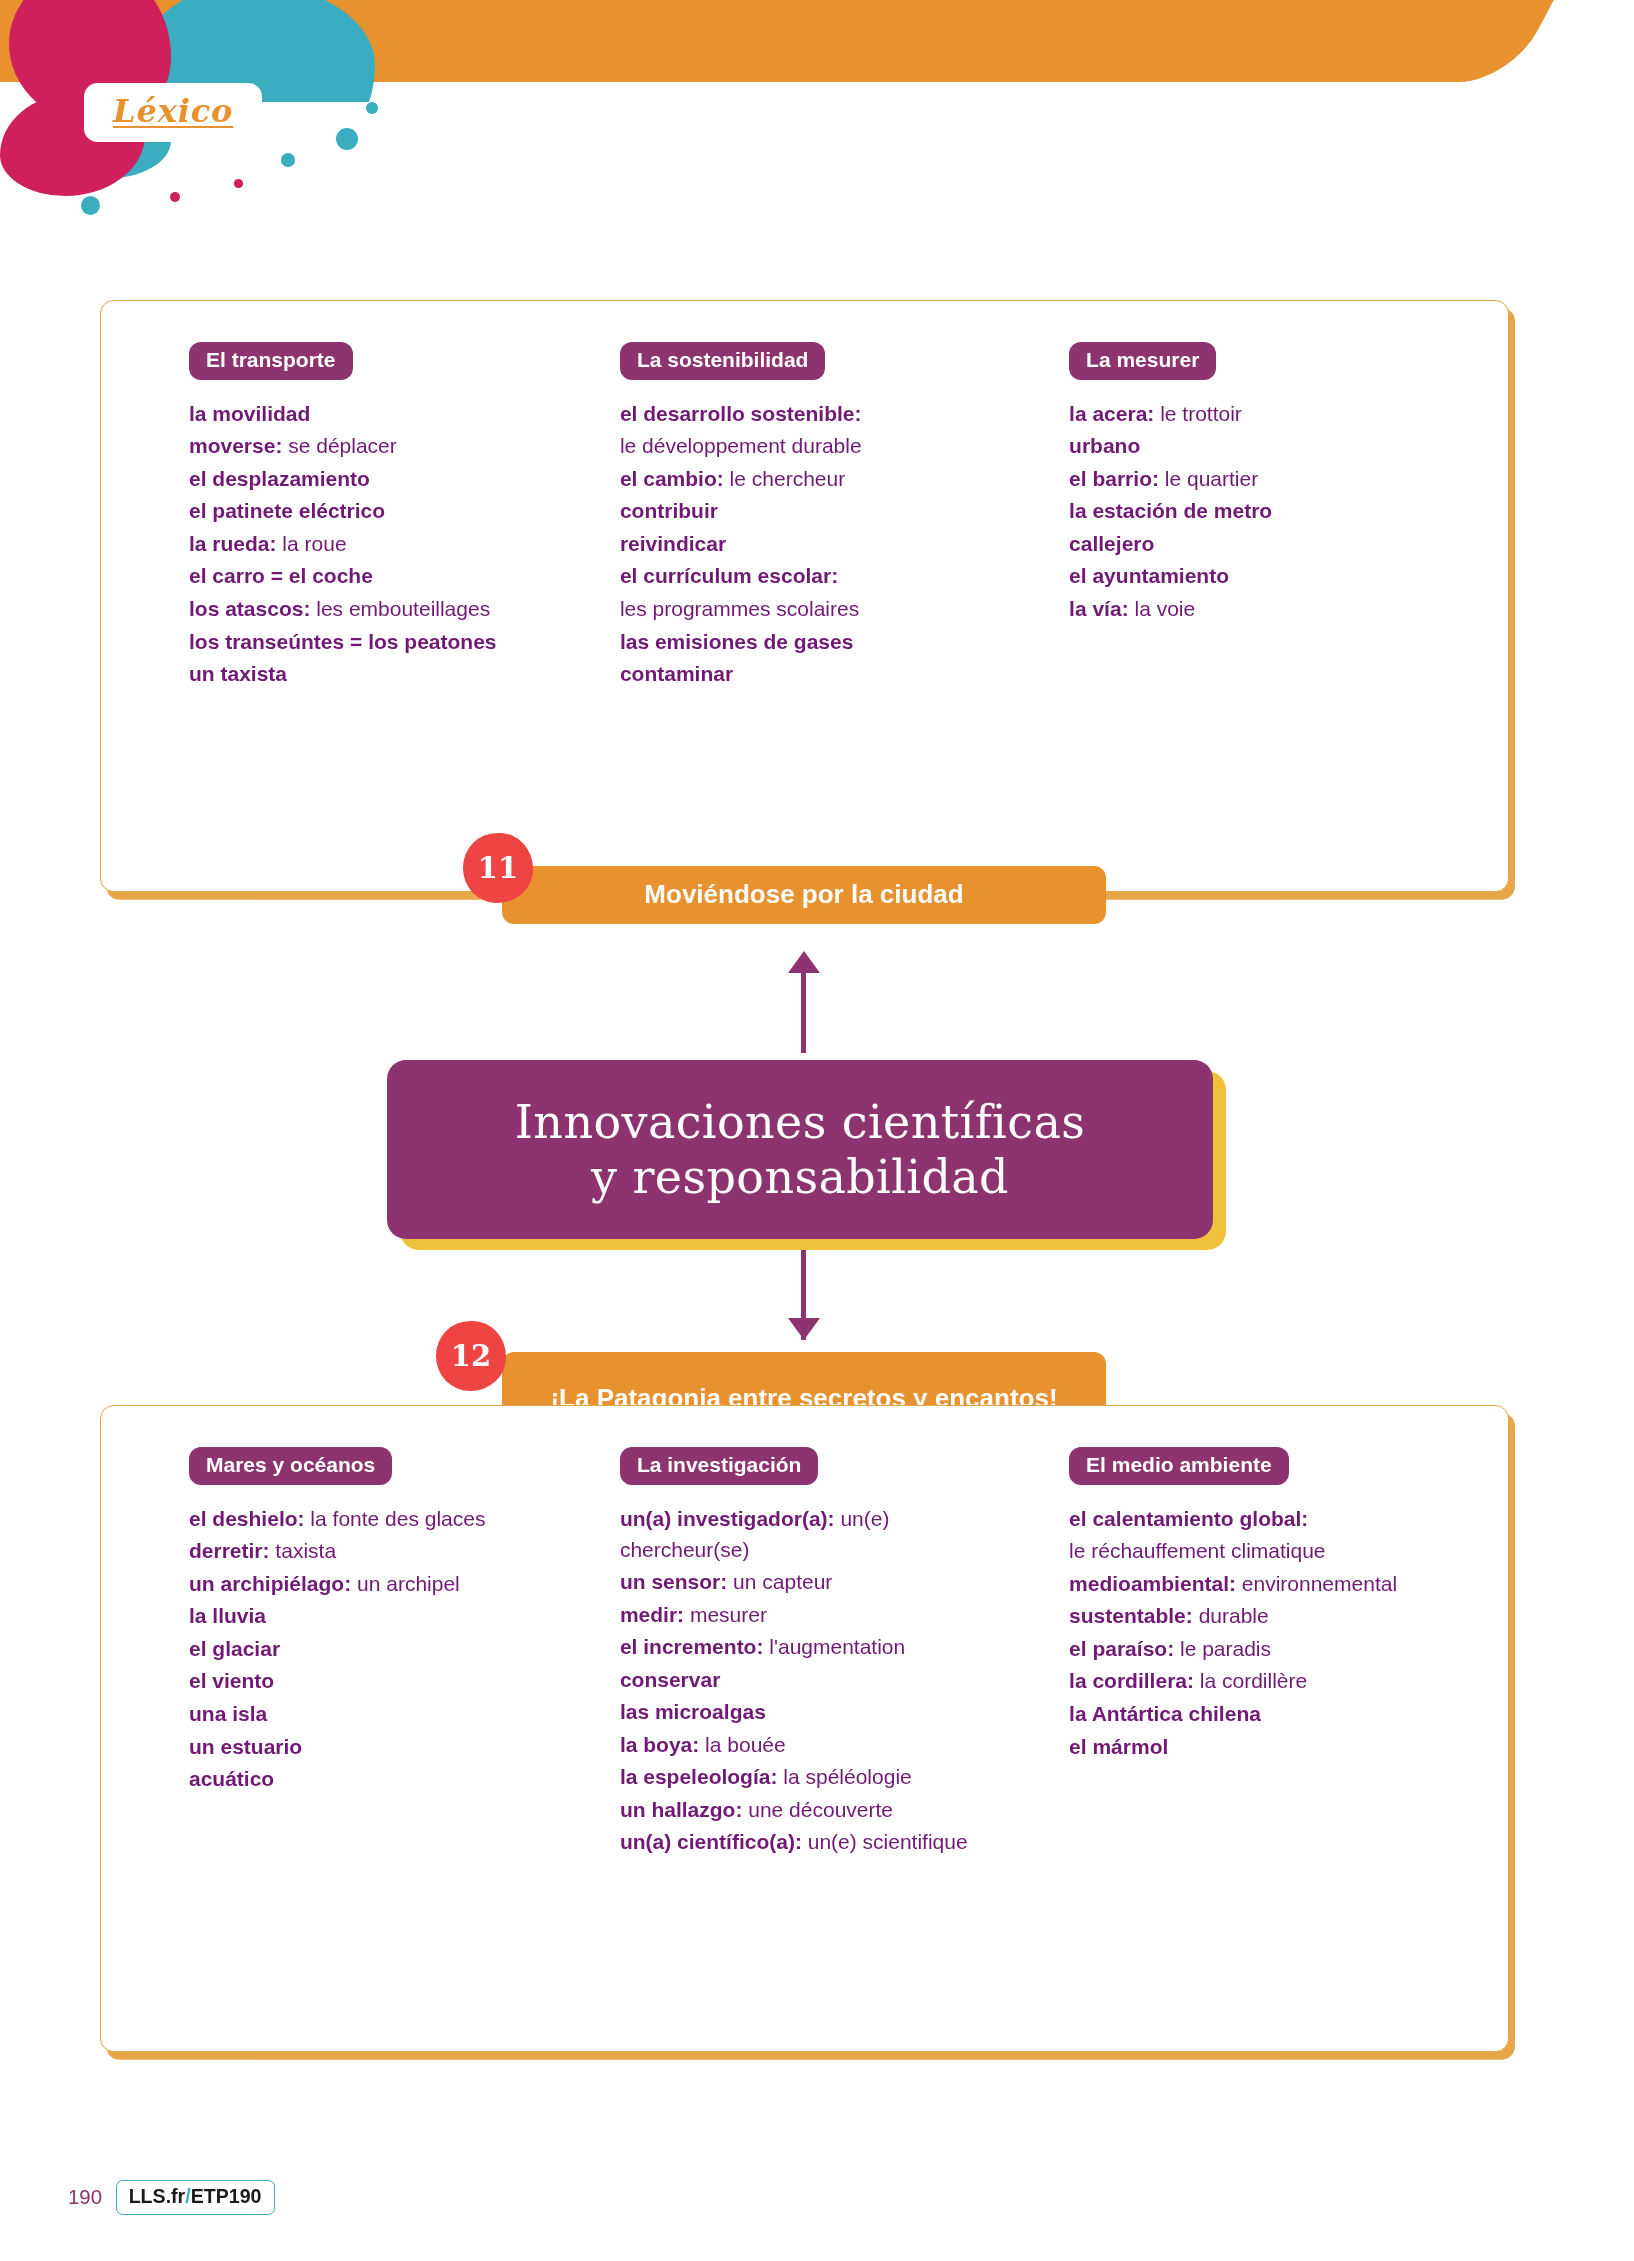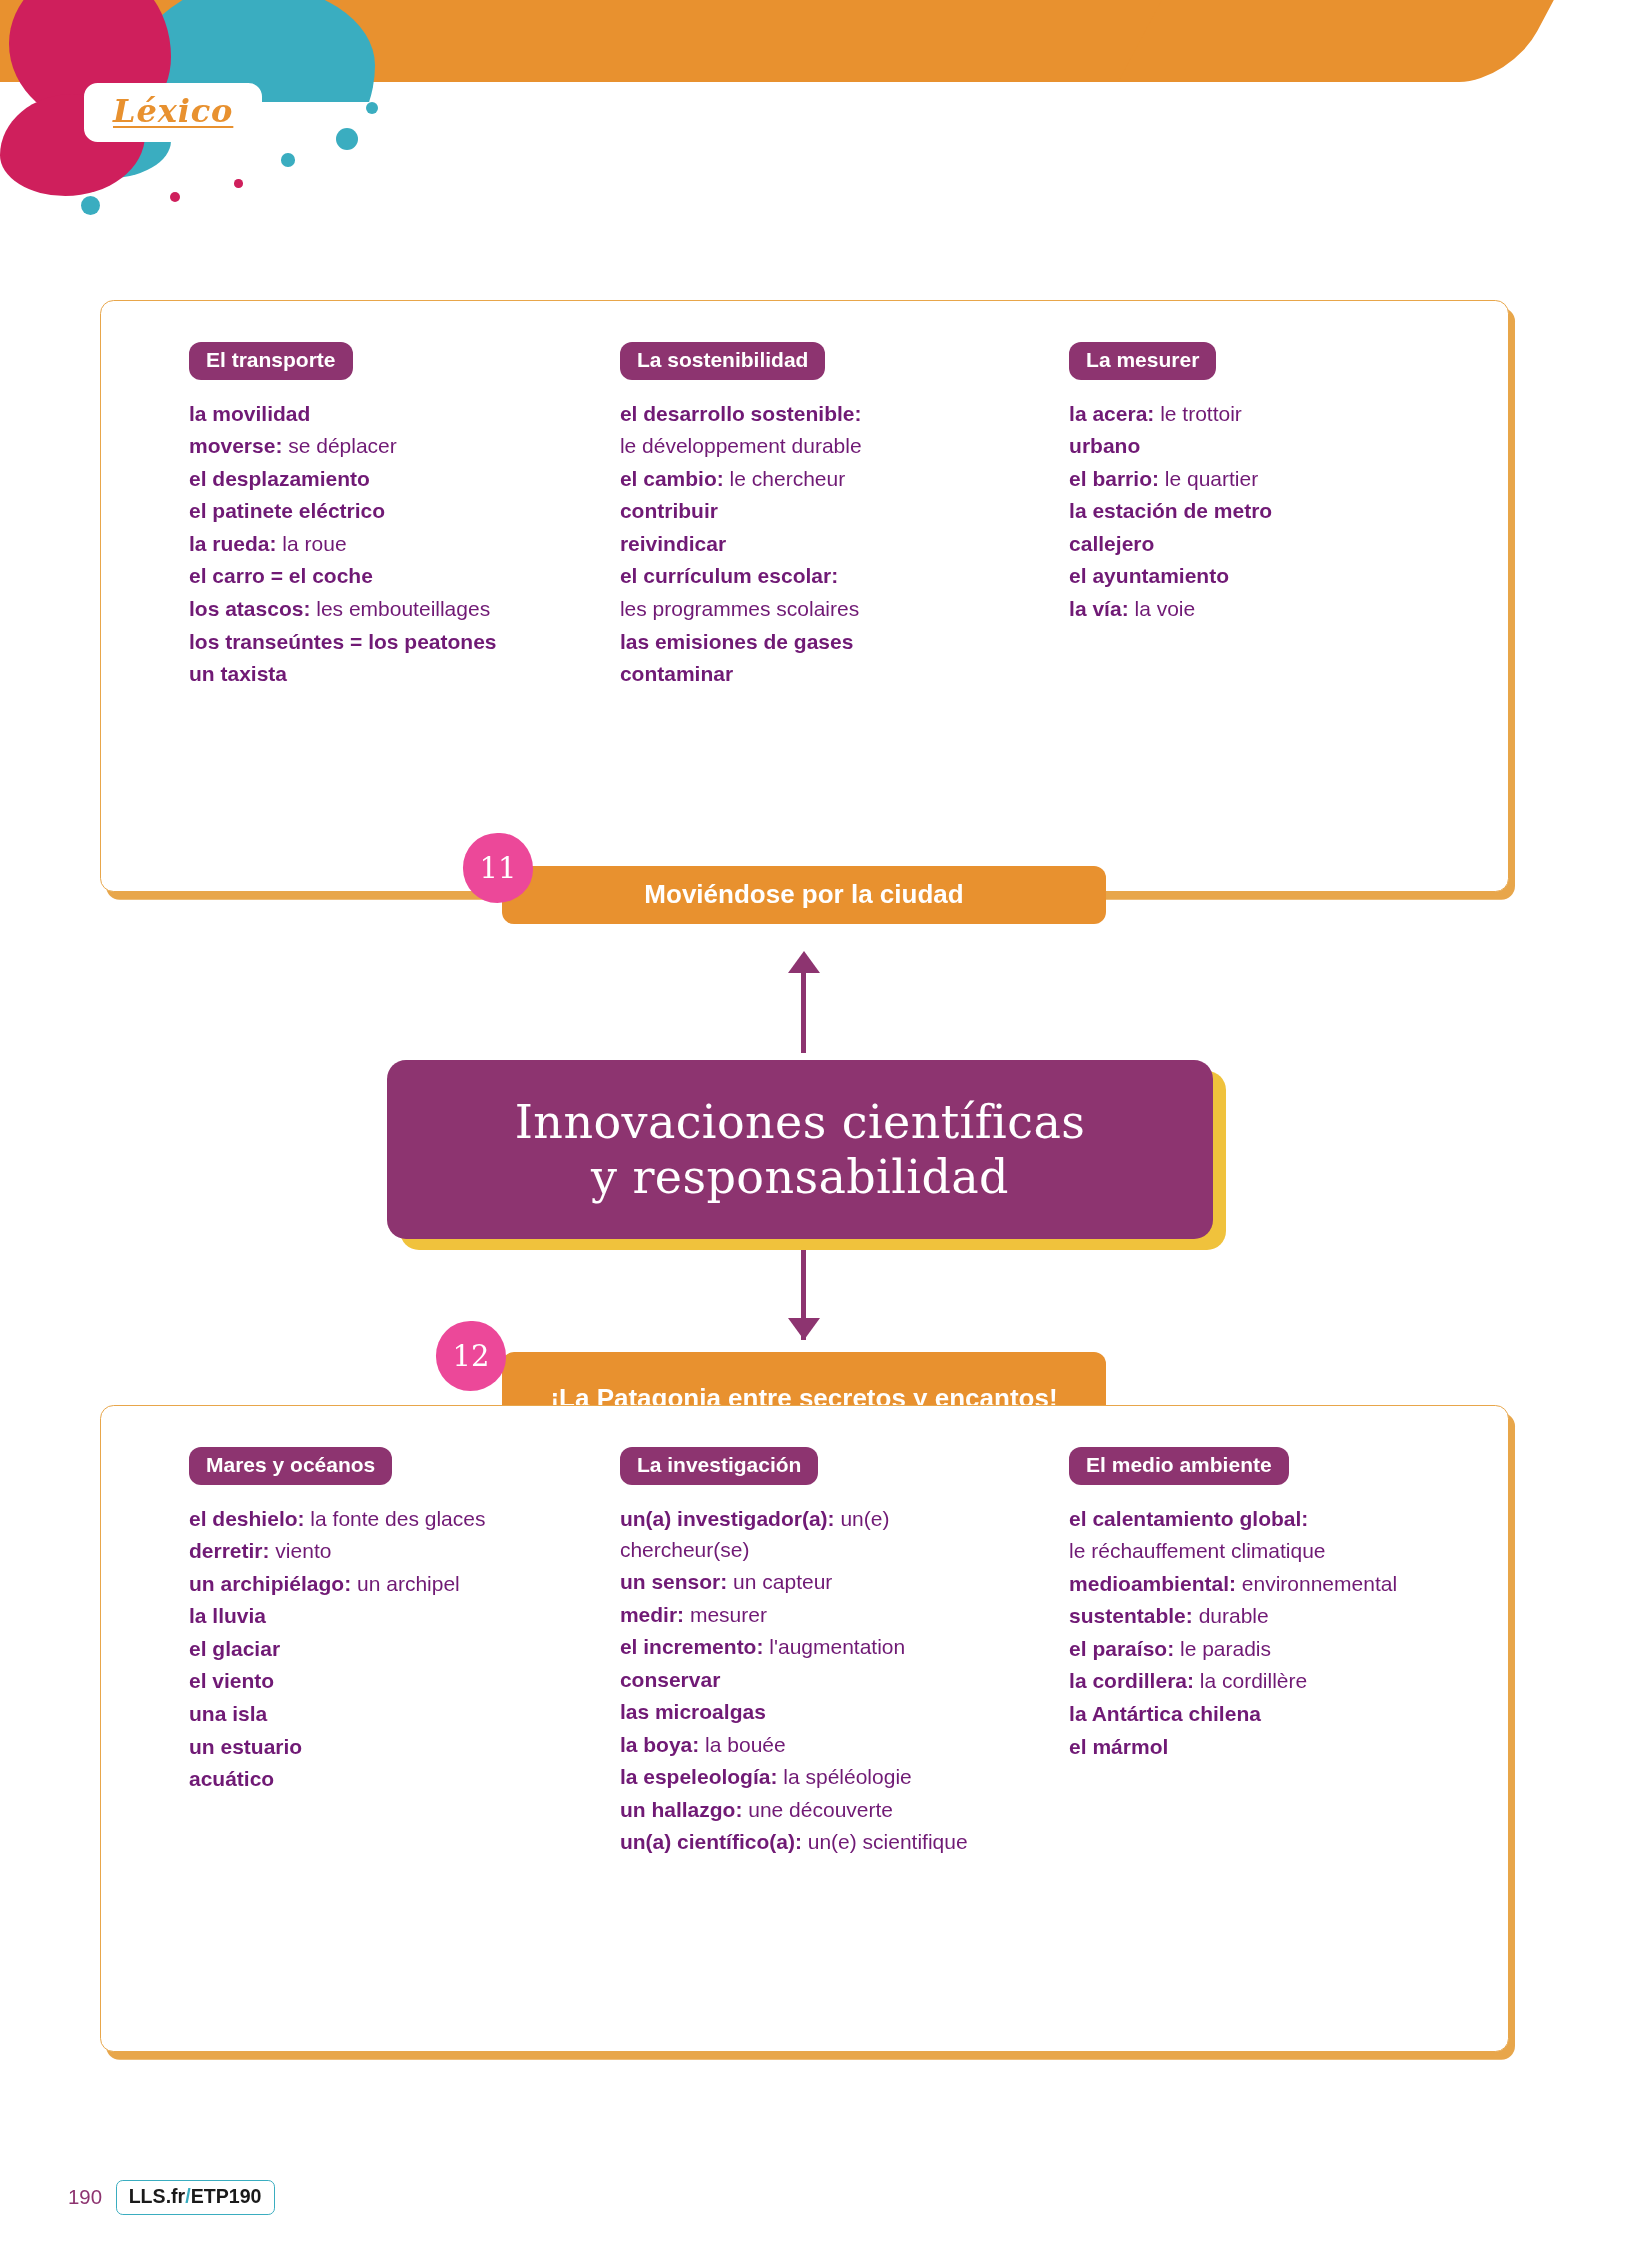--- a/index.html
+++ b/index.html
@@ -104,27 +104,28 @@
     text-align:center;
     display:flex; align-items:center; justify-content:center;
     line-height:1.28;
   }
   .chap-11 { left:502px; top:866px; width:604px; height:58px; }
   .chap-12 { left:502px; top:1352px; width:604px; height:94px; }
 
   .badge {
     position:absolute;
     width:70px; height:70px;
-    background:#ec4899;
+    background:#ef4444;
     color:#ffffff;
     font-family:"DejaVu Serif", serif;
     font-size:29px;
     display:flex; align-items:center; justify-content:center;
     border-radius:50% 48% 52% 50% / 50% 52% 48% 50%;
     z-index:6;
+    font-weight:bold;
   }
   .badge-11 { left:463px; top:833px; }
   .badge-12 { left:436px; top:1321px; }
 
   .center-card {
     position:absolute; left:387px; top:1060px;
     width:826px; height:179px;
     background:#8d3470;
     border-radius:19px;
     display:flex; align-items:center; justify-content:center;
@@ -254,21 +255,21 @@
 
 <div class="badge badge-12">12</div>
 <div class="chap-box chap-12">¡La Patagonia entre secretos y encantos!</div>
 
 <div class="panel panel-bottom">
   <div class="cols">
 
     <div class="col">
       <div class="cat-pill">Mares y océanos</div>
       <p class="entry"><b>el deshielo:</b><span class="tr"> la fonte des glaces</span></p>
-      <p class="entry"><b>derretir:</b><span class="tr"> viento</span></p>
+      <p class="entry"><b>derretir:</b><span class="tr"> taxista</span></p>
       <p class="entry"><b>un archipiélago:</b><span class="tr"> un archipel</span></p>
       <p class="entry"><b>la lluvia</b><span class="tr"></span></p>
       <p class="entry"><b>el glaciar</b><span class="tr"></span></p>
       <p class="entry"><b>el viento</b><span class="tr"></span></p>
       <p class="entry"><b>una isla</b><span class="tr"></span></p>
       <p class="entry"><b>un estuario</b><span class="tr"></span></p>
       <p class="entry"><b>acuático</b><span class="tr"></span></p>
     </div>
 
     <div class="col">

